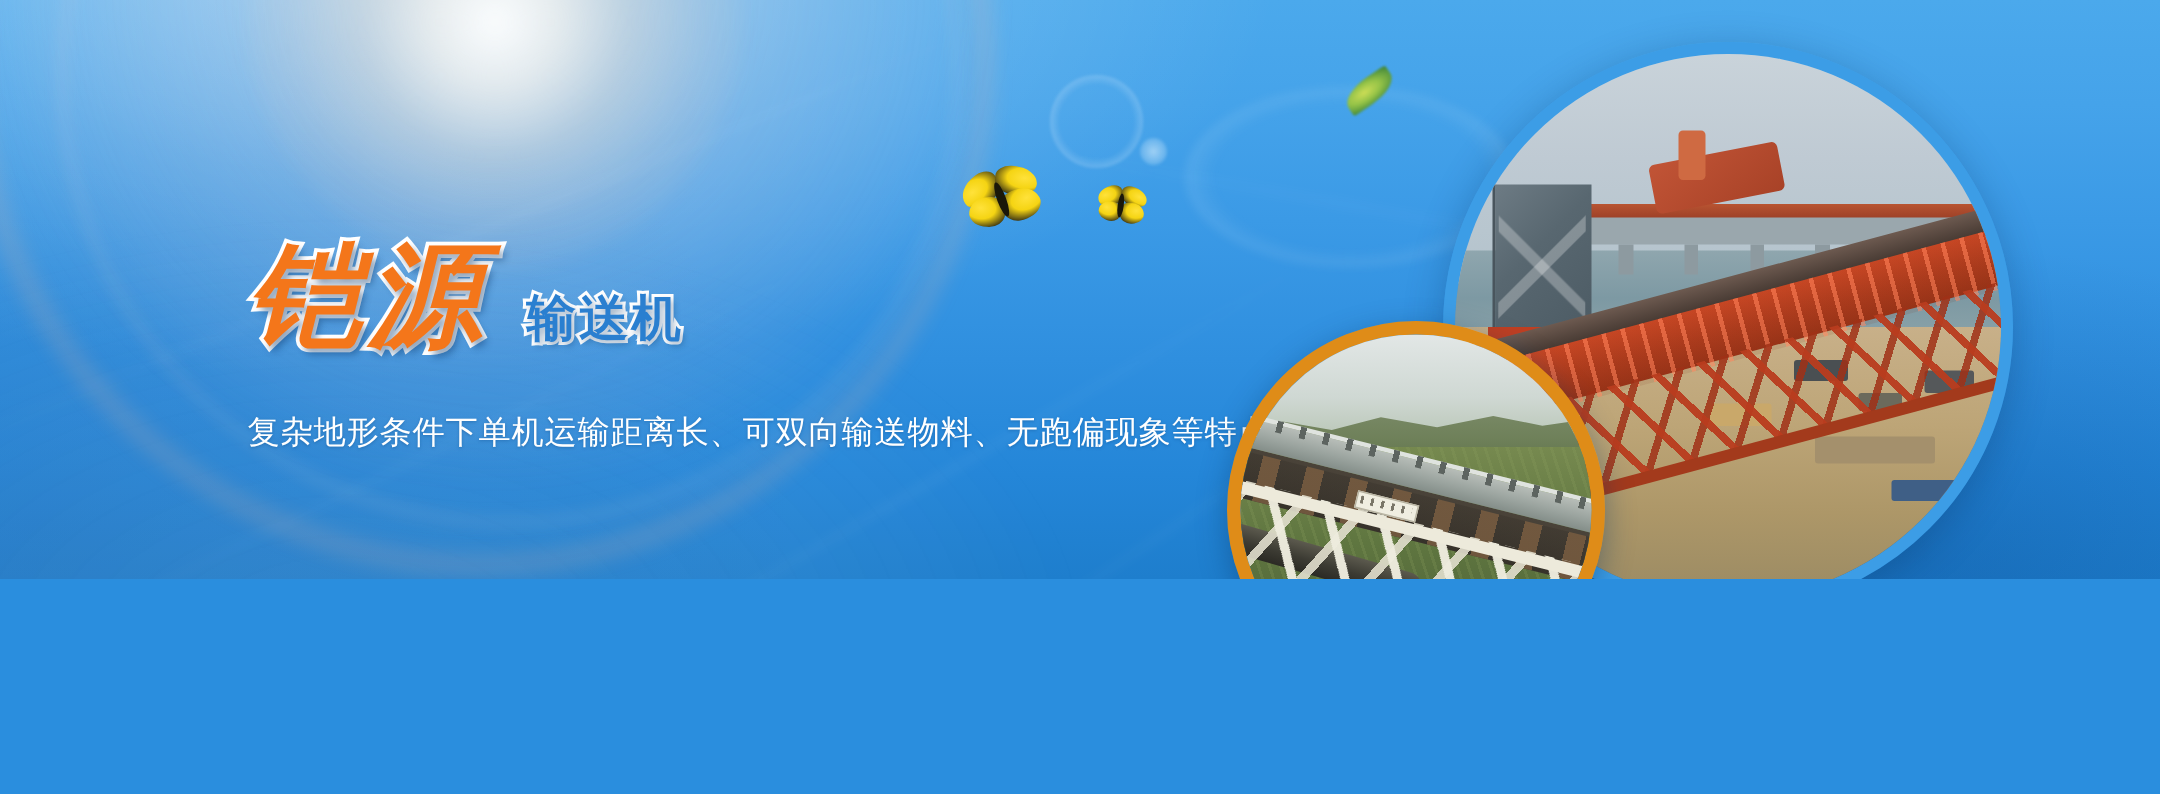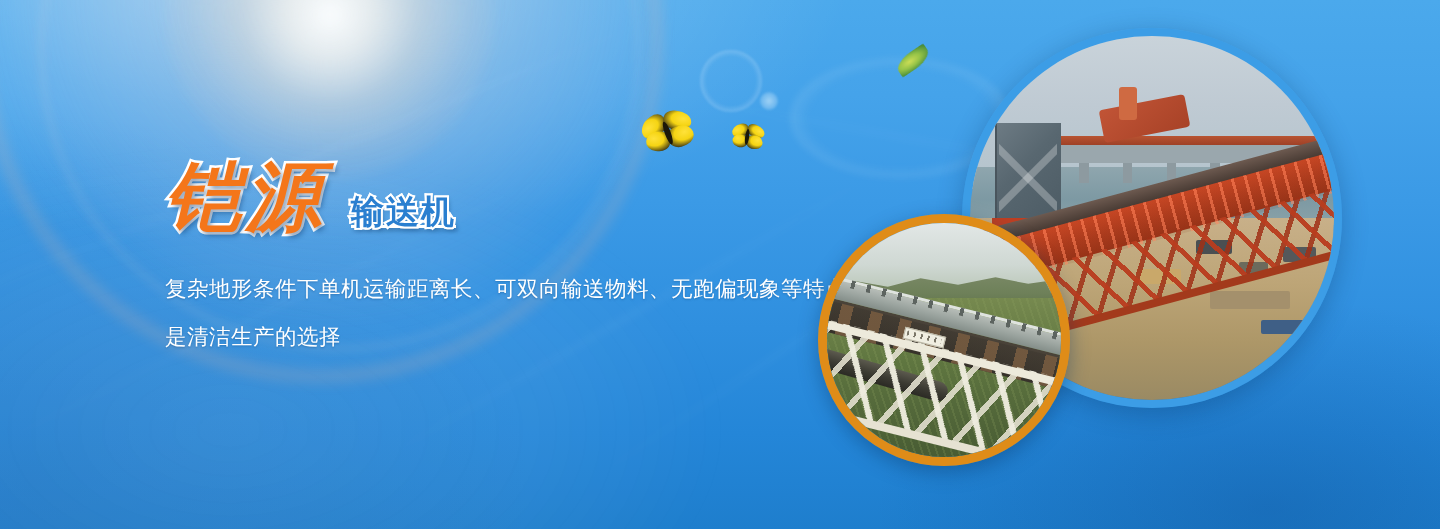--- a/index.html
+++ b/index.html
@@ -5,21 +5,21 @@
   * { margin:0; padding:0; box-sizing:border-box; }
   html,body { width:1440px; height:529px; overflow:hidden; }
   body {
     font-family:"Liberation Sans","DejaVu Sans",sans-serif;
     background:#2a8ede;
   }
 
   #banner {
     position:relative;
     width:1440px;
-    height:529px;
+    height:386px;
     overflow:hidden;
     background:
       linear-gradient(180deg,
         #4ba9ec 0%,
         #45a3ea 18%,
         #3b9ae6 38%,
         #2f8fdf 62%,
         #2486d8 82%,
         #1e7ecd 100%);
   }
@@ -166,21 +166,20 @@
     font-weight:700;
     line-height:1;
     letter-spacing:2px;
     color:#2a7fd0;
     -webkit-text-stroke:4px #ffffff;
     paint-order:stroke fill;
     text-shadow:2px 3px 4px rgba(15,60,110,0.40);
     margin-left:26px;
     margin-bottom:7px;
     white-space:nowrap;
-    text-decoration:underline;
   }
 
   .desc {
     margin-top:30px;
   }
   .desc-line {
     font-family:"DejaVu Sans","Liberation Sans",sans-serif;
     font-size:21.5px;
     line-height:48px;
     color:#ffffff;
@@ -446,21 +445,20 @@
     <div class="bf-body" style="left:15px; top:5px;  width:4px;  height:16px;"></div>
   </div>
 
   <div class="text-block">
     <div class="title-row">
       <span class="brand">铠源</span>
       <span class="product">输送机</span>
     </div>
     <div class="desc">
       <div class="desc-line">复杂地形条件下单机运输距离长、可双向输送物料、无跑偏现象等特点，</div>
-      <div class="desc-line">是清洁生产的选择</div>
     </div>
   </div>
 
   <div class="circle-big">
     <div class="photo">
       <div class="bp-sky"></div>
       <div class="bp-water"></div>
       <div class="bp-ground"></div>
 
       <div class="bp-pier-rail"></div>

